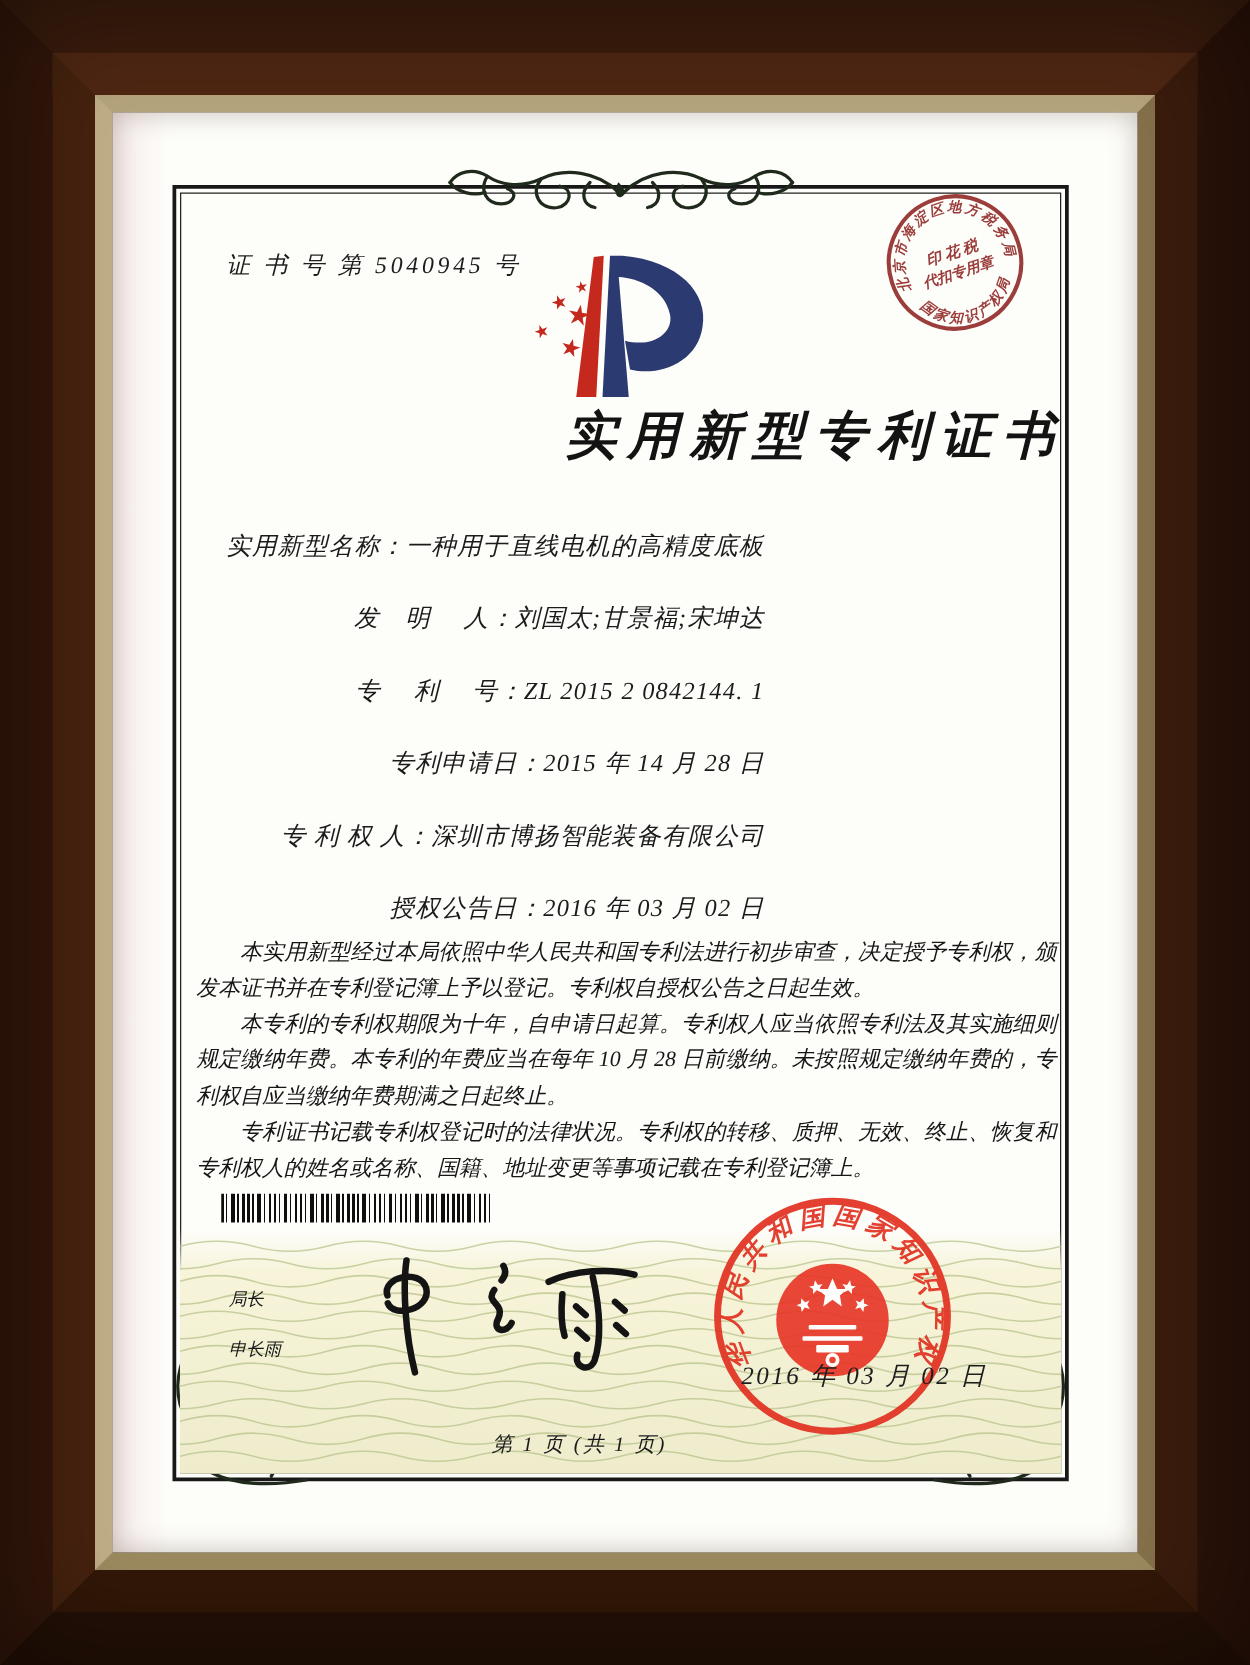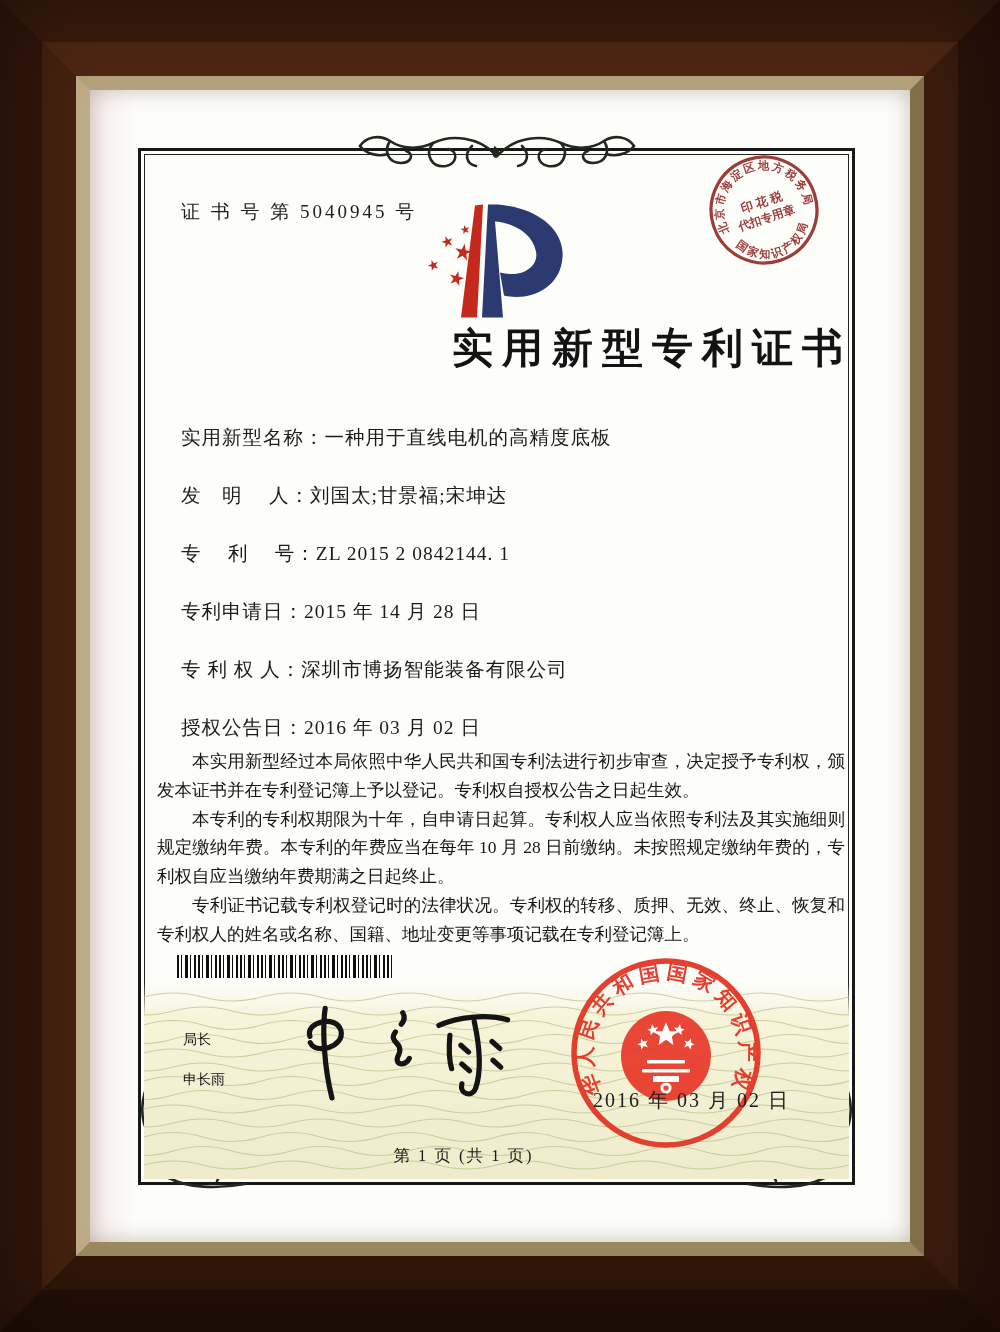--- a/index.html
+++ b/index.html
@@ -1,17 +1,17 @@
 <!DOCTYPE html>
 <html><head>
 <meta charset="utf-8">
 <style>
   html,body{margin:0;padding:0;background:#1c0d06;}
   .scene{position:relative;width:1000px;height:1332px;overflow:hidden;
-         font-family:"Liberation Serif","DejaVu Serif",serif;}
+         font-family:"Liberation Serif","DejaVu Serif",serif;font-style:italic;}
   
   .wood-outer{position:absolute;inset:0;box-sizing:border-box;
     border:42px solid;border-color:#3a1c0d #2a1208 #231006 #32160a;}
   .wood-inner{position:absolute;inset:42px;box-sizing:border-box;
     border:34px solid;border-color:#4f2713 #3a1c0c #311707 #45220e;}
   .gold-trim{position:absolute;inset:76px;box-sizing:border-box;
     border:14px solid;border-color:#b5a47d #85714a #9c8a5f #bfae87;}
   .scene::after{content:"";position:absolute;inset:0;pointer-events:none;
     box-shadow:inset 0 0 90px rgba(0,0,0,.45);}
   
@@ -27,21 +27,21 @@
   .orn-corner{position:absolute;bottom:-12px;width:118px;height:126px;}
   .orn-corner.left{left:-12px;}
   .orn-corner.right{right:-12px;transform:scaleX(-1);}
   
   .cert-number{position:absolute;left:40px;top:48px;font-size:19px;letter-spacing:3px;color:#1d1d1d;}
   .tax-stamp{position:absolute;left:566px;top:2px;width:114px;height:114px;opacity:.88;}
   .sipo-logo{position:absolute;left:270px;top:48px;width:160px;height:126px;}
   .cert-title{position:absolute;left:0;right:0;top:170px;text-align:right;
     font-size:41px;font-weight:600;letter-spacing:9px;color:#131313;}
   .fields{position:absolute;left:40px;top:274px;display:flex;flex-direction:column;gap:32px;
-    font-size:19.5px;color:#1b1b1b;letter-spacing:1px;}
+    font-size:19.5px;color:#1b1b1b;letter-spacing:1px;align-items:flex-end;}
   .fields .row{line-height:26px;}
   .paras{position:absolute;left:16px;width:688px;top:596px;font-size:17.5px;line-height:28.8px;
     color:#161616;text-align:justify;}
   .paras p{margin:0;text-indent:2em;}
   .barcode{position:absolute;left:36px;top:804px;width:217px;height:23px;background:
     repeating-linear-gradient(90deg,#0e0e0e 0 2px,transparent 2px 4px,#0e0e0e 4px 5px,
       transparent 5px 8px,#0e0e0e 8px 11px,transparent 11px 13px,#0e0e0e 13px 14px,
       transparent 14px 17px,#0e0e0e 17px 19px,transparent 19px 21px);}
   .band{position:absolute;left:3px;right:3px;bottom:3px;height:196px;
     background:linear-gradient(180deg,rgba(252,250,230,0) 0,#f7f4da 34px,#eeeccb 100%);}

